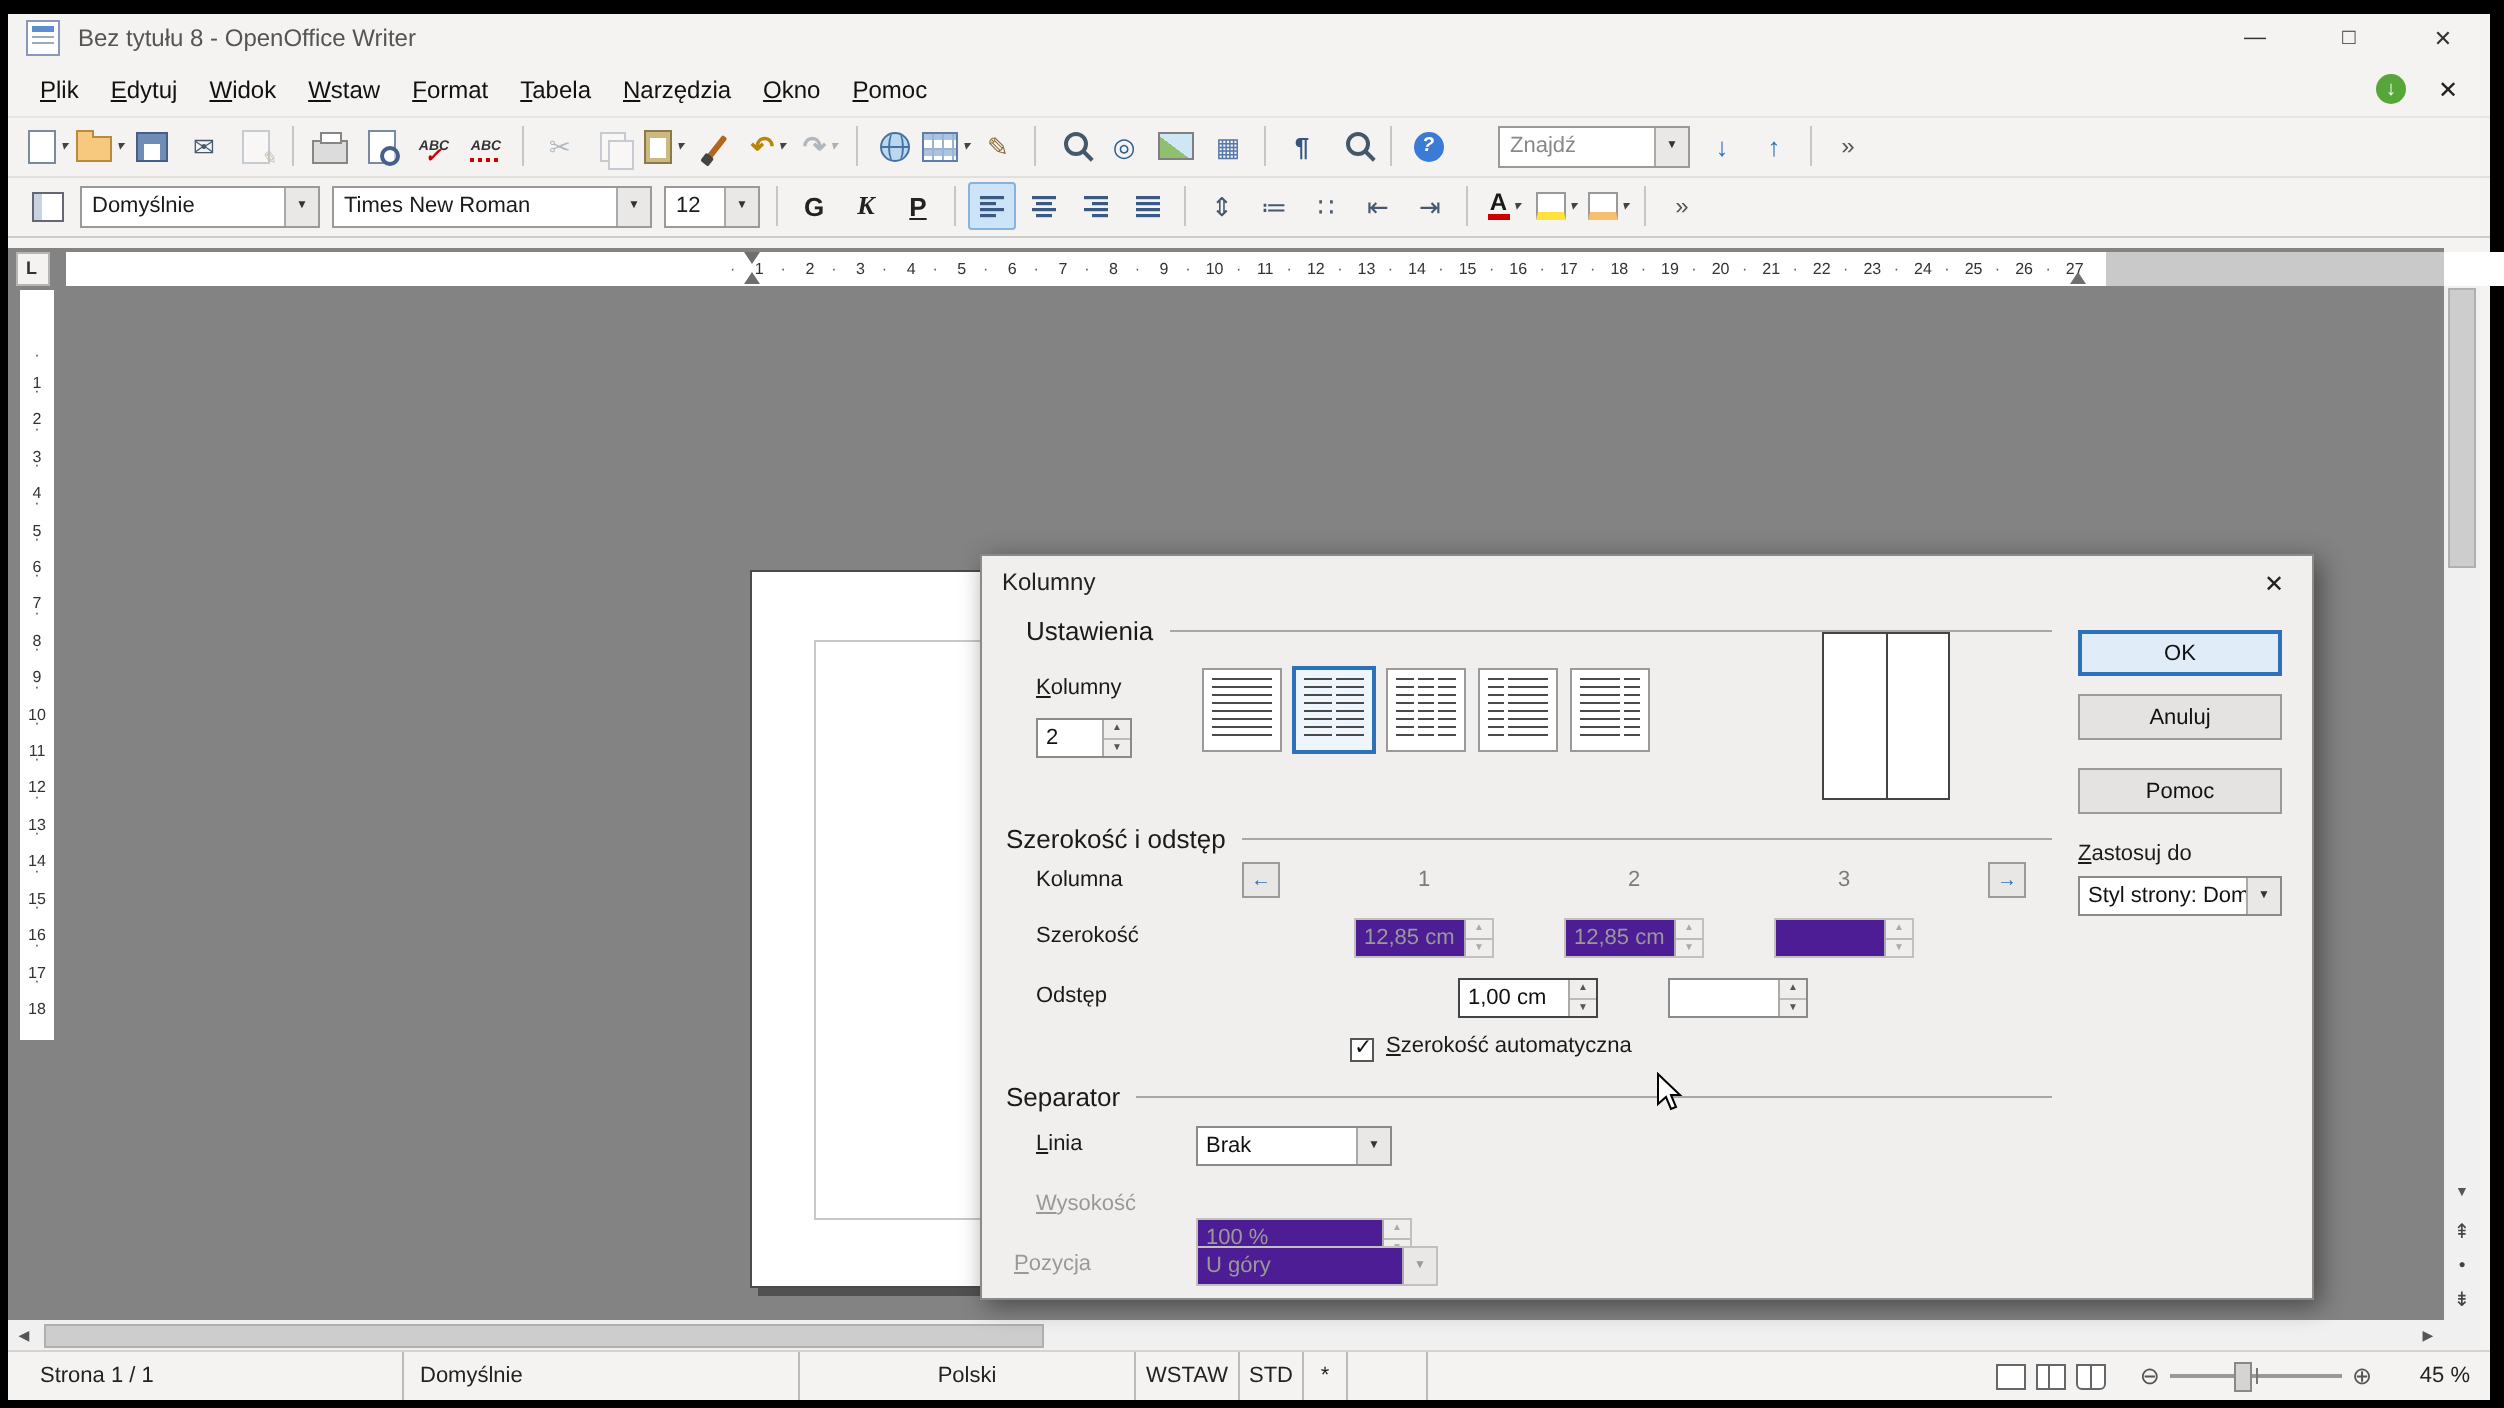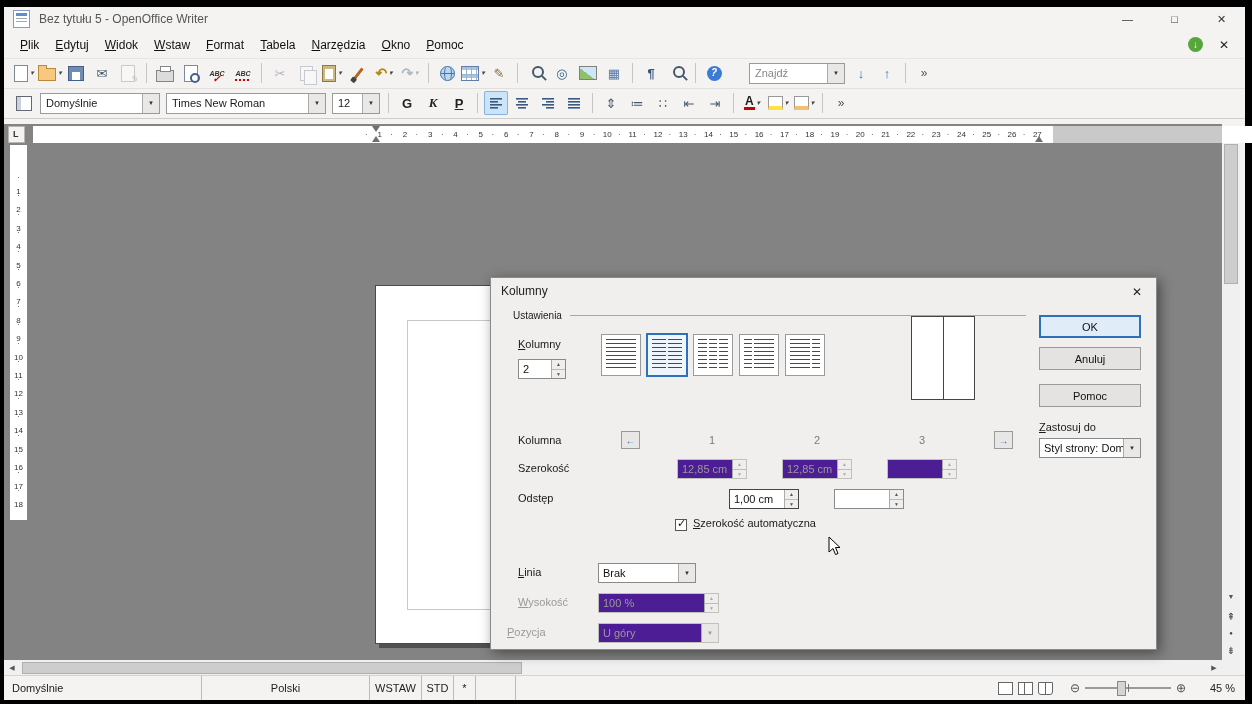--- a/index.html
+++ b/index.html
@@ -159,21 +159,21 @@
   .ztrack::before{content:"";position:absolute;left:50%;top:-3px;width:1px;height:8px;background:#777}
   .zthumb{position:absolute;left:32px;top:-6px;width:7px;height:13px;background:#d6d4d1;border:1px solid #888}
 
   
   #dialog{position:absolute;left:486px;top:270px;width:665px;height:371px;background:#f0efed;
     border:1px solid #8a8a8a;box-shadow:3px 3px 12px rgba(0,0,0,.45);z-index:40}
   #dlg-title{position:absolute;left:0;top:0;right:0;height:26px;display:flex;align-items:center;
     padding-left:10px;font-size:12px;color:#222}
   #dlg-close{position:absolute;right:8px;top:5px;width:22px;height:17px;display:flex;align-items:center;
     justify-content:center;font-size:12px;color:#222}
-  .ghdr{position:absolute;display:flex;align-items:center;height:14px;font-size:10px;color:#1a1a1a}
+  .ghdr{position:absolute;display:flex;align-items:center;height:14px;font-size:13px;color:#1a1a1a}
   .ghdr .hline{flex:1;border-top:1px solid #a9a7a4;margin-left:8px;margin-top:1px}
   .dlbl{position:absolute;font-size:11px;color:#1a1a1a;white-space:nowrap}
   .dlbl.dis{color:#9b9998}
   .accel::first-letter{text-decoration:underline}
   .fld{position:absolute;height:20px;box-sizing:border-box;background:#fff;border:1px solid #8a8a8a;
     display:flex;align-items:center;font-size:11px}
   .fld .val{flex:1;padding:0 4px;white-space:nowrap;overflow:hidden;color:#111}
   .fld.dis{background:#4c1d95;border-color:#c2c0bd}
   .fld.dis .val{color:#9b9998}
   .spin-col{width:13px;align-self:stretch;display:flex;flex-direction:column;border-left:1px solid #aaa;flex:0 0 13px}
@@ -206,21 +206,21 @@
   
   #cursor{position:absolute;left:828px;top:536px;z-index:99;pointer-events:none}
 </style>
 </head>
 <body>
 
 <div id="win">
 
   <div id="titlebar">
     <span class="app-ico"></span>
-    <span class="title-text">Bez tytułu 5 - OpenOffice Writer</span>
+    <span class="title-text">Bez tytułu 8 - OpenOffice Writer</span>
     <span class="win-controls">
       <span class="wbtn">—</span>
       <span class="wbtn">□</span>
       <span class="wbtn">✕</span>
     </span>
   </div>
 
   <div id="menubar">
     <span style="display:flex">
         <span class="menu-item">Plik</span>
@@ -515,20 +515,23 @@
     <span class="sbtn sb-pgdn" style="left:0;top:516px;width:18px;height:16px"></span>
   </div>
   <div class="sbar" id="h-scroll">
     <span class="sbtn sb-lf" style="left:0;top:0;width:16px;height:16px"></span>
     <span class="sthumb" style="left:18px;top:2px;width:500px;height:12px"></span>
     <span class="sbtn sb-rt" style="right:0;top:0;width:16px;height:16px"></span>
   </div>
   <div id="corner"></div>
 
   <div id="statusbar">
+    <span class="st-cell" style="width:198px;padding-left:16px">
+        <span>Strona 1 / 1</span>
+      </span>
     <span class="st-cell" style="width:198px;padding-left:8px">
         <span>Domyślnie</span>
       </span>
     <span class="st-cell" style="width:168px;justify-content:center">
         <span>Polski</span>
       </span>
     <span class="st-cell" style="width:52px;justify-content:center">
         <span>WSTAW</span>
       </span>
     <span class="st-cell" style="width:32px;justify-content:center">
@@ -595,20 +598,24 @@
     <div class="dbtn primary" style="top:37px">OK</div>
     <div class="dbtn" style="top:69px">Anuluj</div>
     <div class="dbtn accel" style="top:106px">Pomoc</div>
 
     <span class="dlbl accel" style="left:548px;top:143px">Zastosuj do</span>
     <span class="fld" style="left:548px;top:160px;width:102px">
       <span class="val">Styl strony: Dom</span>
       <span class="dd-col"></span>
     </span>
 
+    <div class="ghdr" style="left:12px;top:134px;width:523px">
+      <span>Szerokość i odstęp</span>
+        <i class="hline"></i>
+    </div>
 
     <span class="dlbl" style="left:27px;top:156px">Kolumna</span>
     <span class="nav-btn lf" style="left:130px;top:153px"></span>
     <span id="colnums">
         <span class="cn-cell">1</span>
         <span class="cn-cell">2</span>
         <span class="cn-cell">3</span>
       </span>
     <span class="nav-btn rt" style="left:503px;top:153px"></span>
 
@@ -647,29 +654,33 @@
       <span class="val"></span>
       <span class="spin-col">
           <i class="up"></i>
           <i class="dn"></i>
         </span>
     </span>
 
     <span id="cb-autowidth"></span>
     <span class="dlbl accel" style="left:202px;top:239px">Szerokość automatyczna</span>
 
+    <div class="ghdr" style="left:12px;top:263px;width:523px">
+      <span>Separator</span>
+        <i class="hline"></i>
+    </div>
 
     <span class="dlbl accel" style="left:27px;top:288px">Linia</span>
     <span class="fld" style="left:107px;top:285px;width:98px">
       <span class="val">Brak</span>
       <span class="dd-col"></span>
     </span>
 
     <span class="dlbl dis accel" style="left:27px;top:318px">Wysokość</span>
-    <span class="fld dis" style="left:107px;top:315px;width:121px">
+    <span class="fld dis" style="left:107px;top:331px;width:108px">
       <span class="val">100 %</span>
       <span class="spin-col">
           <i class="up"></i>
           <i class="dn"></i>
         </span>
     </span>
 
     <span class="dlbl dis accel" style="left:16px;top:348px">Pozycja</span>
     <span class="fld dis" style="left:107px;top:345px;width:121px">
       <span class="val">U góry</span>

